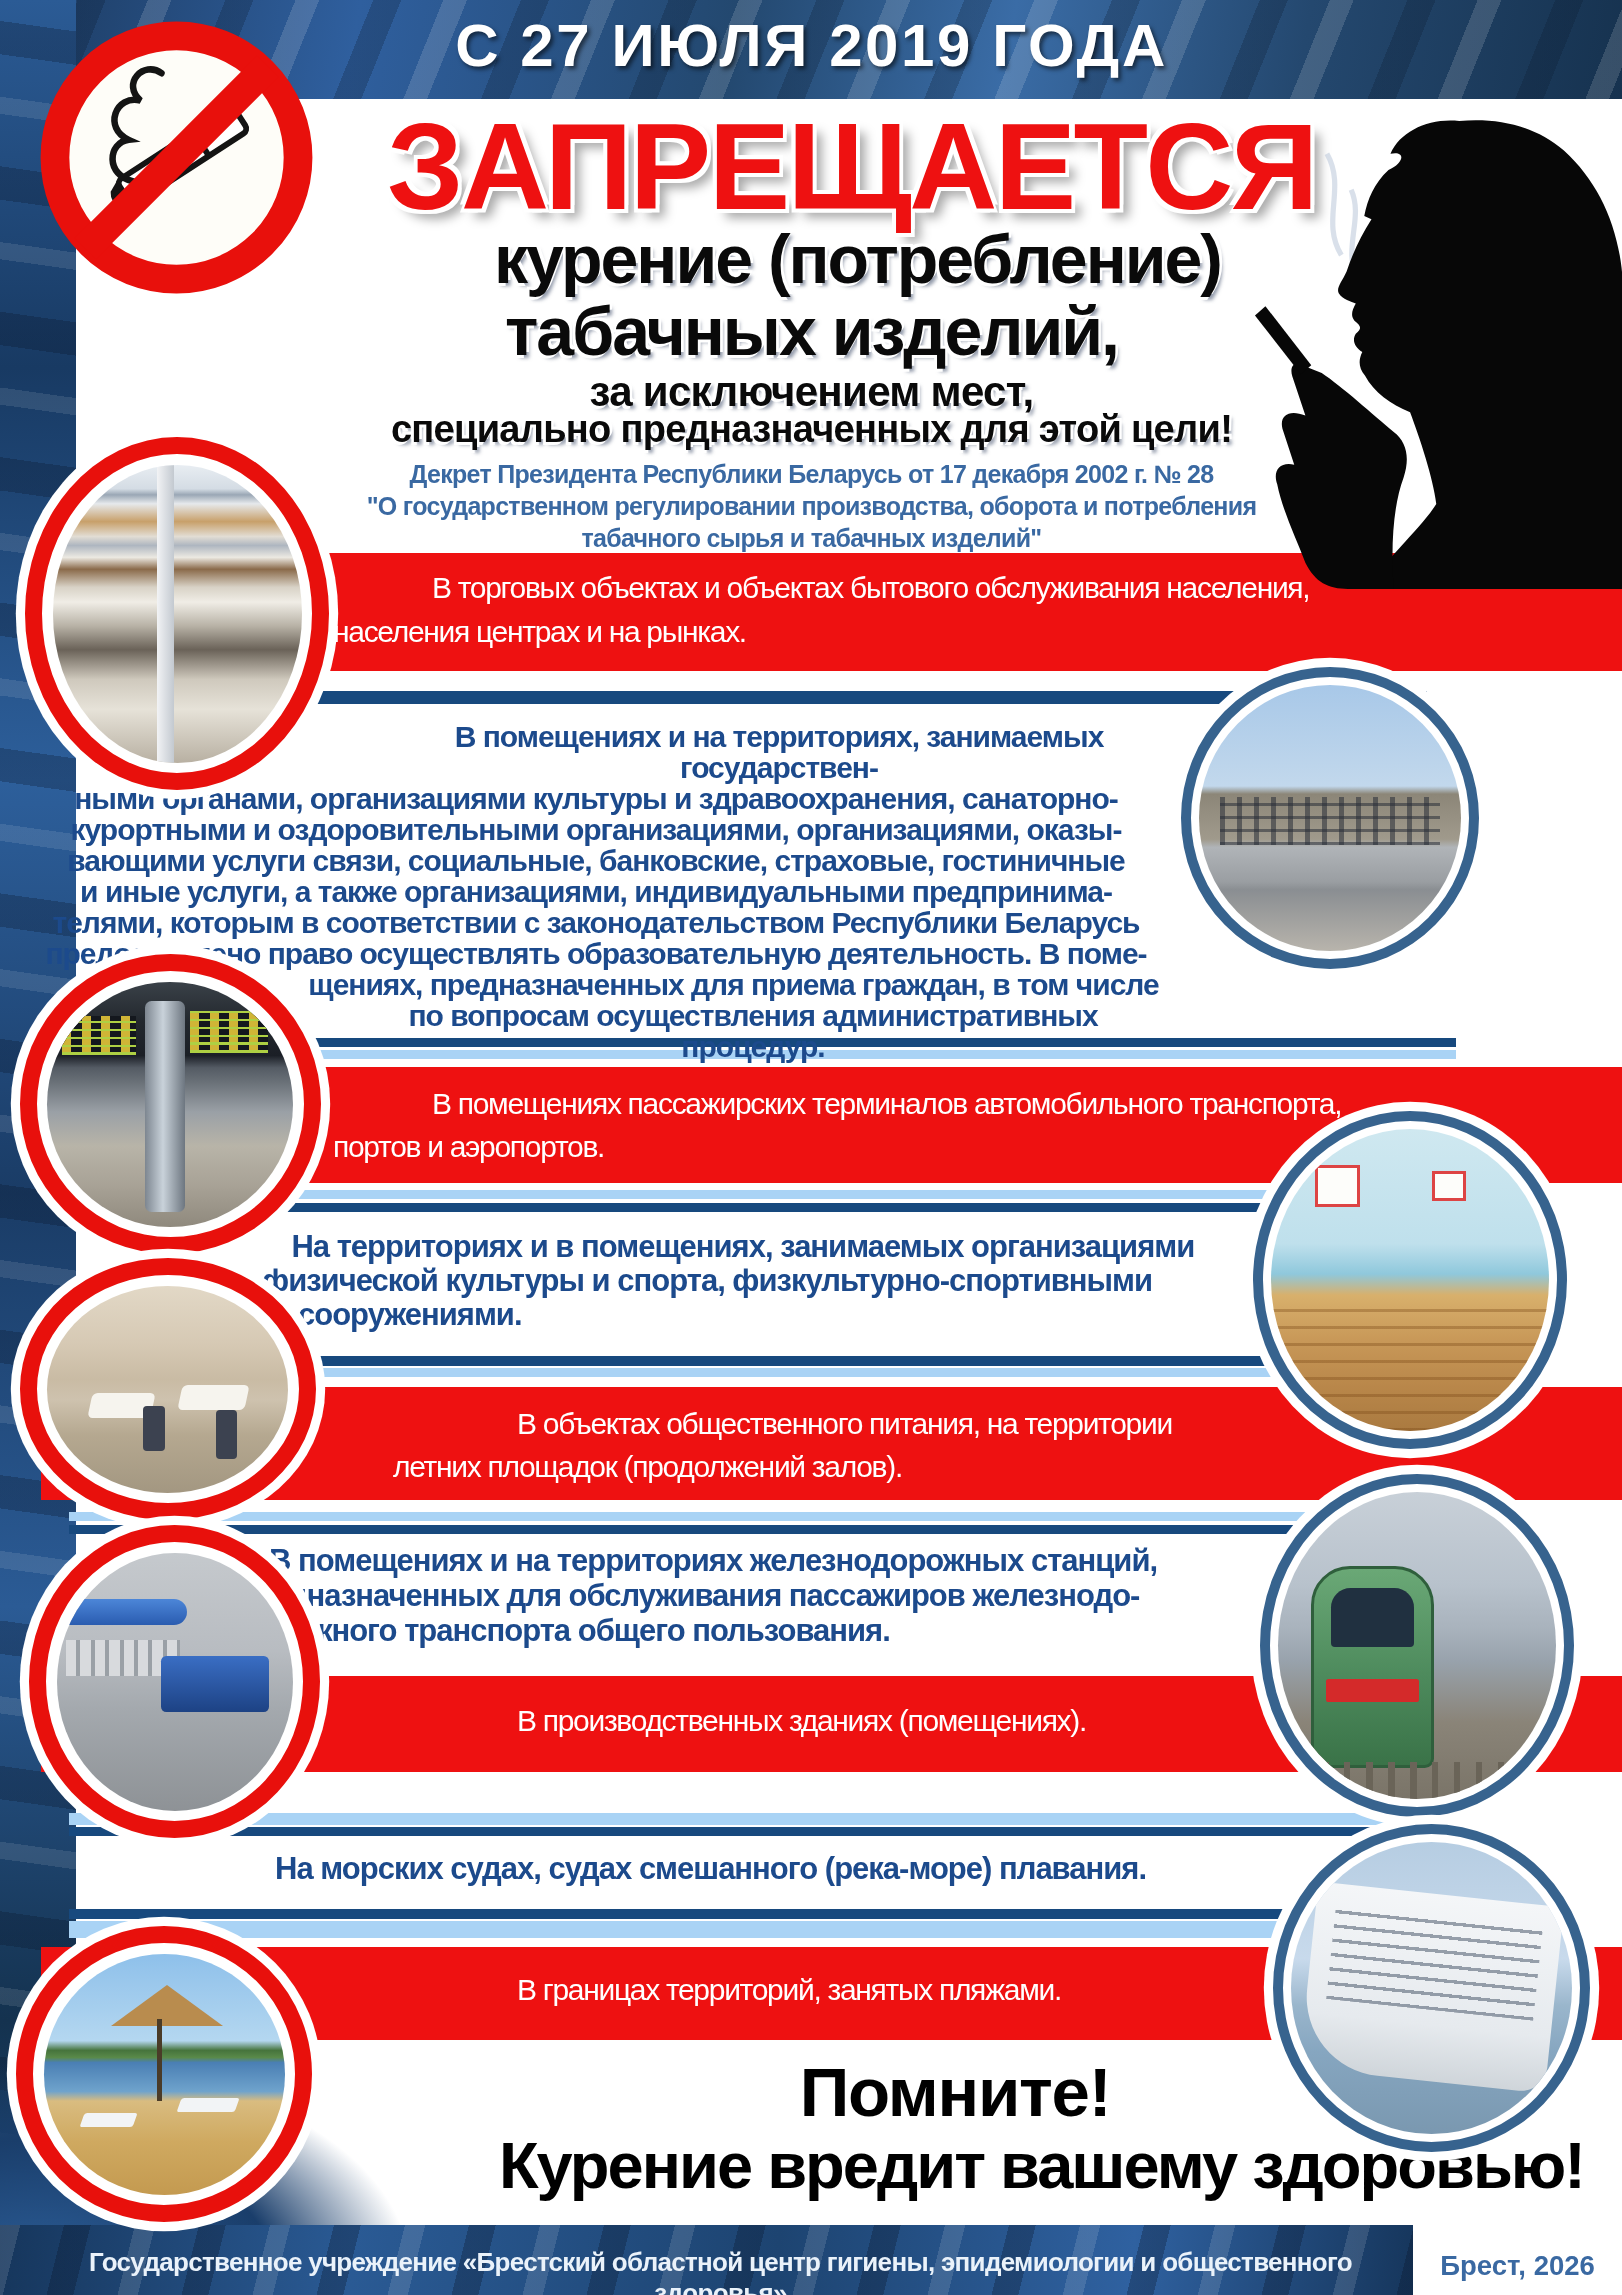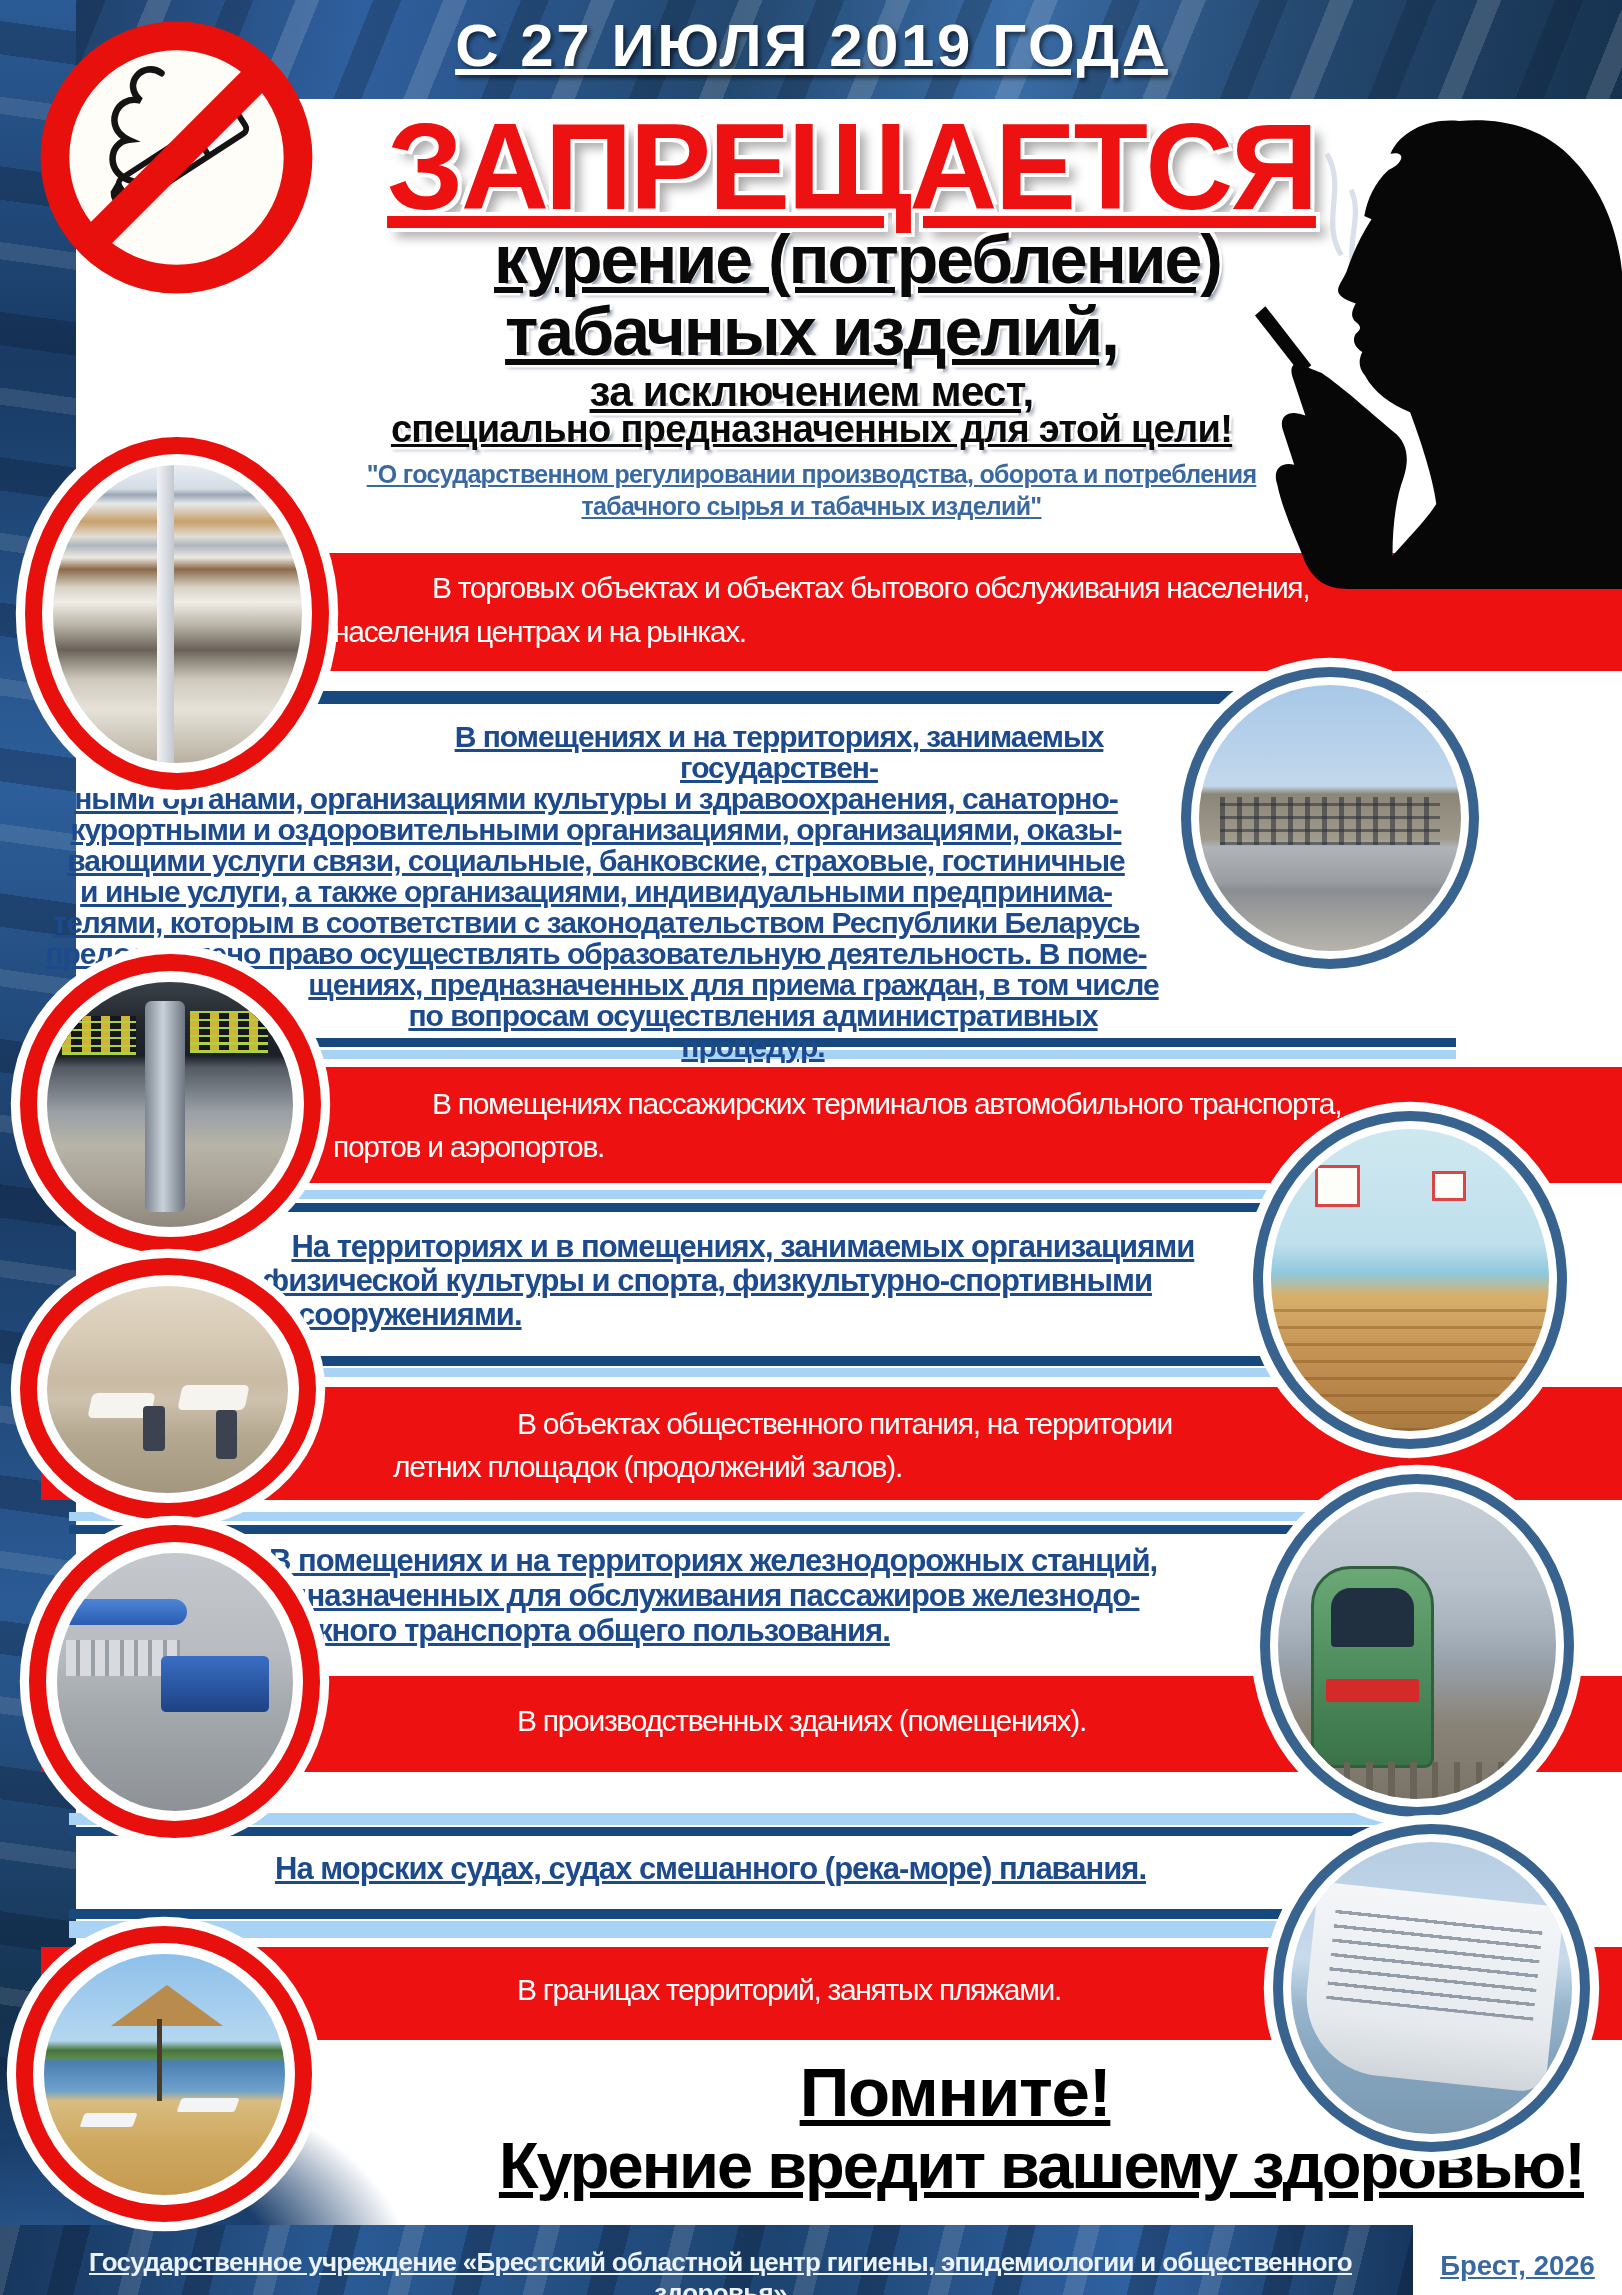--- a/index.html
+++ b/index.html
@@ -6,21 +6,21 @@
   body{
     position:relative;width:1623px;height:2295px;overflow:hidden;background:#fff;
     font-family:"Liberation Sans",sans-serif;
   }
   :root{
     --band-red:#ee1111; --ring-red:#e8100c;
     --stripe-navy:#17497e; --stripe-lb:#a9d3f5;
     --body-blue:#1c4a8c; --decree-blue:#3a69a2;
     --ring-blue:#37638e;
   }
-  .abs{position:absolute;text-decoration:underline;}
+  .abs{position:absolute;}
   
   .smoke-top{left:0;top:0;width:1623px;height:99px;z-index:1;
     background:
       repeating-linear-gradient(112deg,rgba(255,255,255,.14) 0 22px,rgba(255,255,255,0) 22px 72px,rgba(10,25,45,.25) 72px 98px,rgba(255,255,255,0) 98px 137px),
       linear-gradient(100deg,#1c3a5f 0%,#2f5f9e 22%,#23486f 45%,#3a6ca6 62%,#24486f 80%,#16324f 100%);}
   .smoke-left{left:0;top:0;width:76px;height:2295px;z-index:1;
     background:
       repeating-linear-gradient(8deg,rgba(255,255,255,.10) 0 17px,rgba(255,255,255,0) 17px 59px,rgba(8,20,40,.28) 59px 92px,rgba(255,255,255,0) 92px 144px),
       linear-gradient(180deg,#2b5b95 0%,#183a63 16%,#2d5f9b 34%,#1a3c66 52%,#2b5b95 70%,#14324f 88%,#1d4470 100%);}
   .smoke-bottom-left{left:0;top:1989px;width:563px;height:306px;z-index:1;
@@ -109,20 +109,21 @@
 <div class="abs smoke-bottom-left"></div>
 <div class="abs smoke-footer"></div>
 
 <div class="abs date-banner">С 27 ИЮЛЯ 2019 ГОДА</div>
 <div class="abs ban-title">ЗАПРЕЩАЕТСЯ</div>
 <div class="abs ban-sub ban-sub1">курение (потребление)</div>
 <div class="abs ban-sub ban-sub2">табачных изделий,</div>
 <div class="abs ban-sub exc1">за исключением мест,</div>
 <div class="abs ban-sub exc2">специально предназначенных для этой цели!</div>
 <div class="abs decree">
+  <div>Декрет Президента Республики Беларусь от 17 декабря 2002 г. № 28</div>
   <div>"О государственном регулировании производства, оборота и потребления</div>
   <div>табачного сырья и табачных изделий"</div>
 </div>
 
 <svg class="svg-abs" style="left:36px;top:17px;width:281px;height:281px" viewBox="0 0 430 430">
   <circle cx="215" cy="215" r="186" fill="#fefdf8" stroke="#e8100c" stroke-width="44"></circle>
   <g transform="rotate(-33 215 215)">
     <rect x="118" y="196" width="212" height="44" rx="9" fill="#fff" stroke="#141414" stroke-width="9"></rect>
     <line x1="258" y1="198" x2="258" y2="238" stroke="#141414" stroke-width="9"></line>
     <path d="M118 196 l-16 8 q-10 14 0 28 l16 8 z" fill="#141414"></path>

